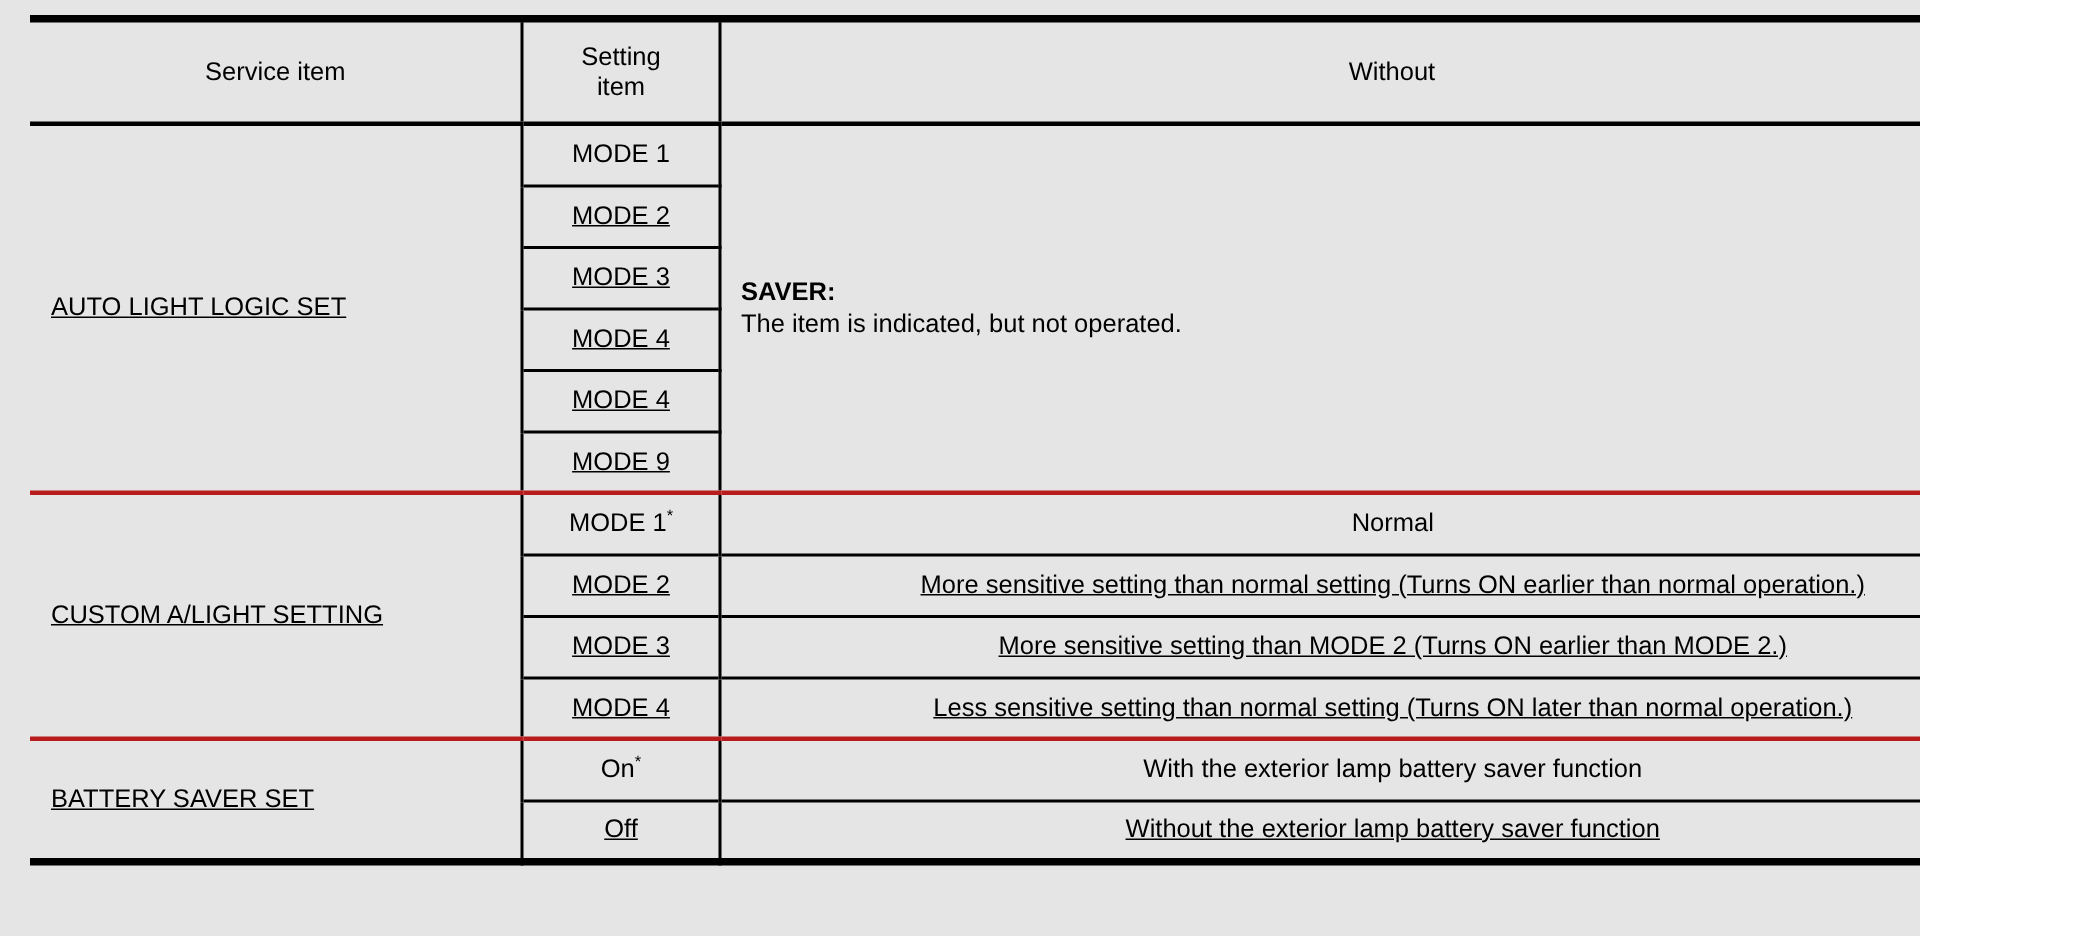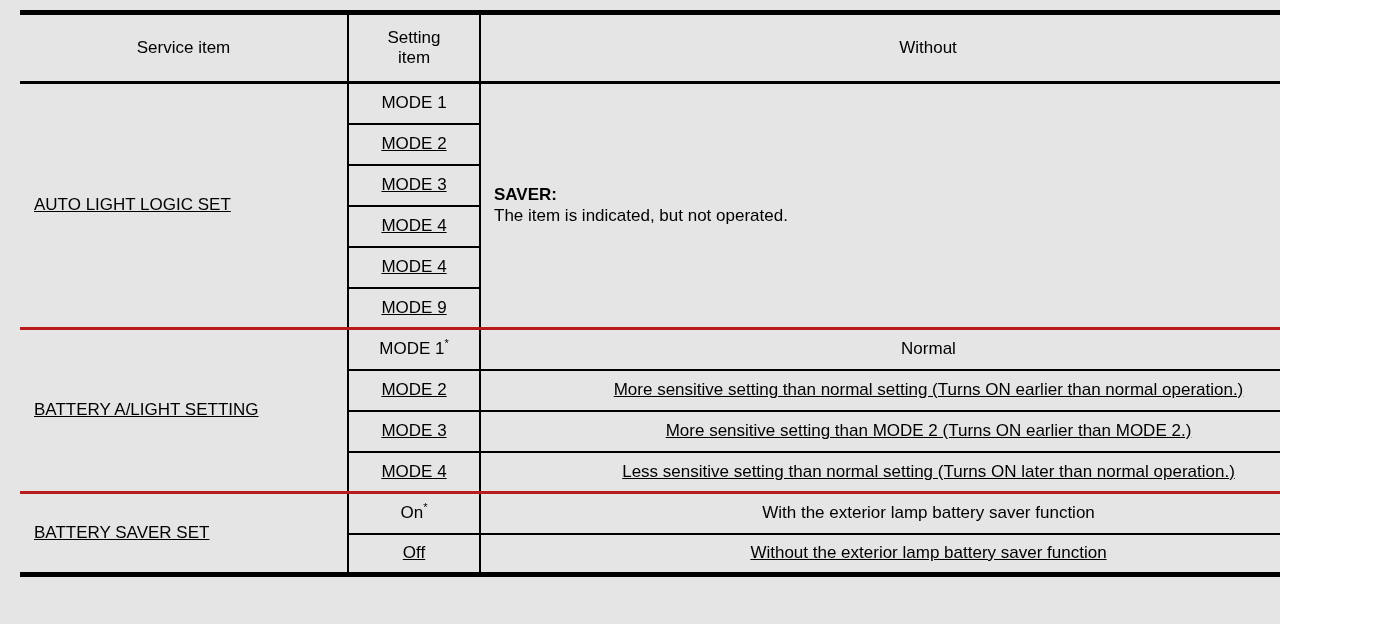--- a/index.html
+++ b/index.html
@@ -115,21 +115,21 @@
         <td class="item vline">MODE 4</td>
       </tr>
       <tr class="sub">
         <td class="item vline">MODE 4</td>
       </tr>
       <tr class="sub">
         <td class="item vline">MODE 9</td>
       </tr>
 
       <tr class="sec">
-        <td class="service" rowspan="4">BATTERY A/LIGHT SETTING</td>
+        <td class="service" rowspan="4">CUSTOM A/LIGHT SETTING</td>
         <td class="item vline">
           <span>MODE 1</span><sup class="ast">*</sup>
         </td>
         <td class="setting vline">Normal</td>
       </tr>
       <tr class="sub">
         <td class="item vline">MODE 2</td>
         <td class="setting vline">More sensitive setting than normal setting (Turns ON earlier than normal operation.)</td>
       </tr>
       <tr class="sub">

